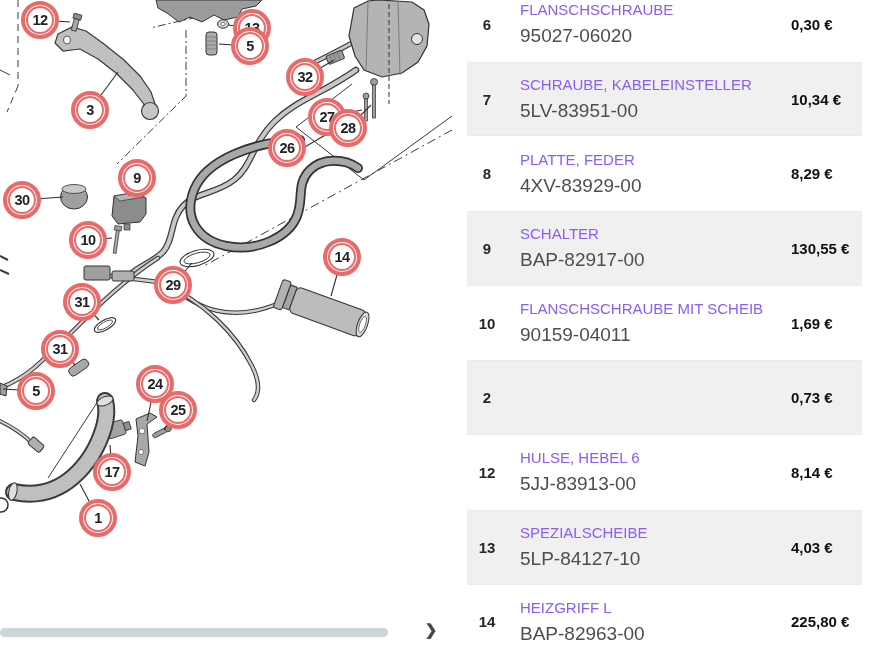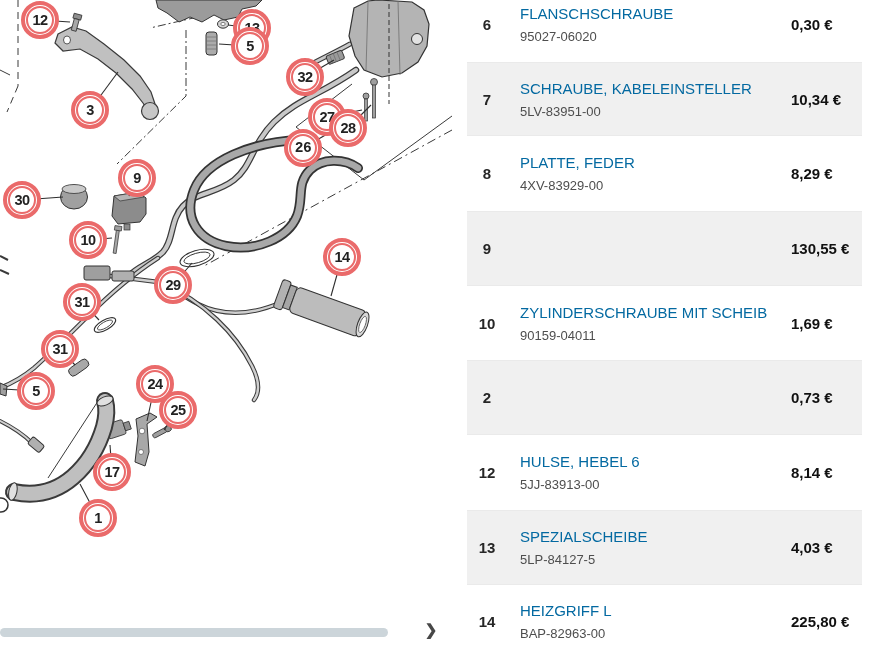--- a/index.html
+++ b/index.html
@@ -29,22 +29,22 @@
   .next-arrow{position:absolute;left:421px;top:620px;width:20px;height:20px;
               font-size:15px;font-weight:bold;color:#474747;
               display:flex;align-items:center;justify-content:center;}
 
   
   .list-panel{position:absolute;left:467px;top:-13px;width:395px;}
   .row{height:74.7px;box-sizing:border-box;display:flex;align-items:center;position:relative;}
   .row:nth-child(even){background:var(--row-alt);border-top:1px solid #eaeaea;border-bottom:1px solid #eaeaea;}
   .row .num{width:40px;text-align:center;font-weight:bold;font-size:15px;color:#262626;}
   .row .info{margin-left:13px;flex:1;min-width:0;}
-  .row .name{font-size:15px;color:#0369a1;white-space:nowrap;}
-  .row .code{font-size:13px;color:#4e4e4e;margin-top:7px;}
+  .row .name{font-size:15px;color:#8b5cf6;white-space:nowrap;}
+  .row .code{font-size:19px;color:#4e4e4e;margin-top:7px;}
   .row .price{position:absolute;left:324px;font-weight:bold;font-size:15px;color:#111;white-space:nowrap;}
 </style>
 </head>
 <body>
 
 <div class="diagram-panel">
   <svg width="460" height="660" viewBox="0 0 460 660">
 
     <g stroke="#3a3a3a" fill="none" stroke-width="1">
       <path d="M18 0 V86 M18 86 L7 112" stroke-dasharray="7 5"></path>
@@ -210,21 +210,21 @@
         <span>3</span>
       </div>
       <div class="callout" style="left: 308px; top: 98px;">
         <i></i>
         <span>27</span>
       </div>
       <div class="callout" style="left: 329px; top: 109px;">
         <i></i>
         <span>28</span>
       </div>
-      <div class="callout" style="left: 284px; top: 129px; font-family: Liberation Mono, monospace;">
+      <div class="callout" style="left: 268px; top: 129px;">
         <i></i>
         <span>26</span>
       </div>
       <div class="callout" style="left: 118px; top: 159px;">
         <i></i>
         <span>9</span>
       </div>
       <div class="callout" style="left: 3px; top: 181px;">
         <i></i>
         <span>30</span>
@@ -299,27 +299,31 @@
       <div class="num">8</div>
       <div class="info">
         <div class="name">PLATTE, FEDER</div>
         <div class="code">4XV-83929-00</div>
       </div>
       <div class="price">8,29 €</div>
     </div>
 
     <div class="row">
       <div class="num">9</div>
+      <div class="info">
+        <div class="name">SCHALTER</div>
+        <div class="code">BAP-82917-00</div>
+      </div>
       <div class="price">130,55 €</div>
     </div>
 
     <div class="row">
       <div class="num">10</div>
       <div class="info">
-        <div class="name">ZYLINDERSCHRAUBE MIT SCHEIB</div>
+        <div class="name">FLANSCHSCHRAUBE MIT SCHEIB</div>
         <div class="code">90159-04011</div>
       </div>
       <div class="price">1,69 €</div>
     </div>
 
     <div class="row">
       <div class="num">2</div>
       <div class="price">0,73 €</div>
     </div>
 
@@ -329,21 +333,21 @@
         <div class="name">HULSE, HEBEL 6</div>
         <div class="code">5JJ-83913-00</div>
       </div>
       <div class="price">8,14 €</div>
     </div>
 
     <div class="row">
       <div class="num">13</div>
       <div class="info">
         <div class="name">SPEZIALSCHEIBE</div>
-        <div class="code">5LP-84127-5</div>
+        <div class="code">5LP-84127-10</div>
       </div>
       <div class="price">4,03 €</div>
     </div>
 
     <div class="row">
       <div class="num">14</div>
       <div class="info">
         <div class="name">HEIZGRIFF L</div>
         <div class="code">BAP-82963-00</div>
       </div>

